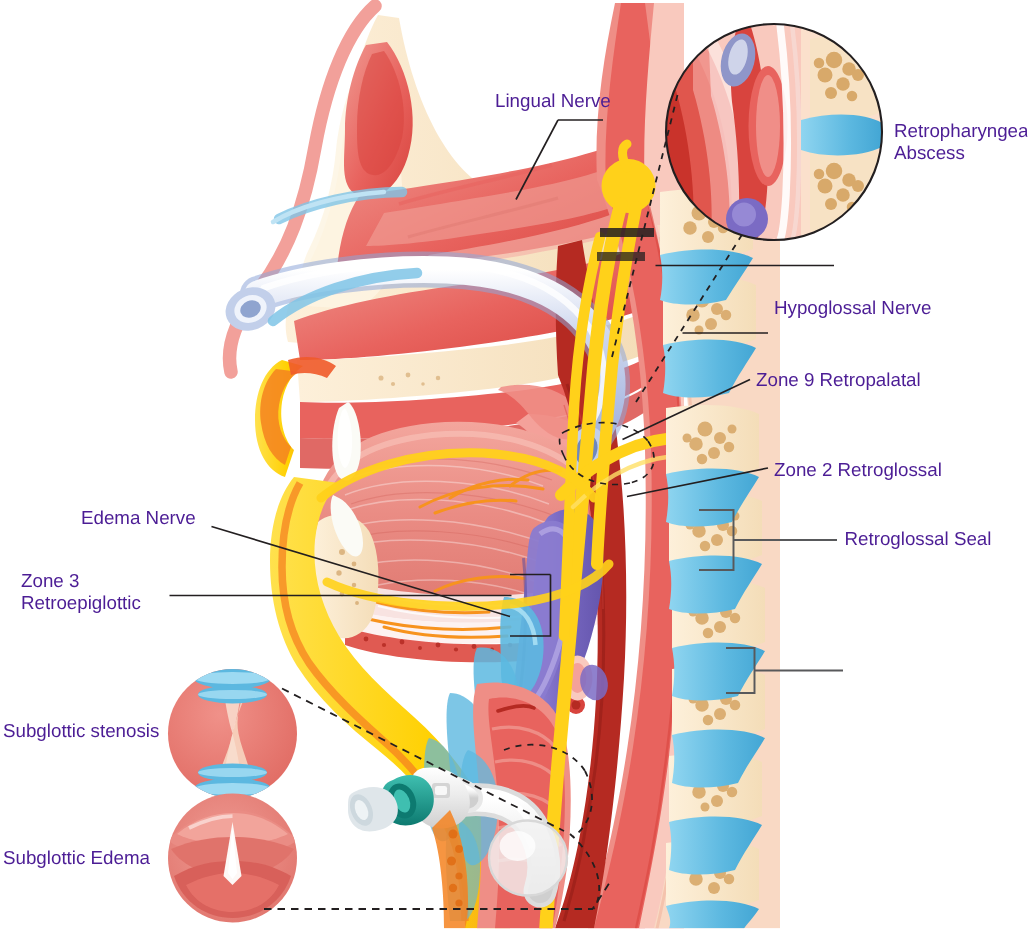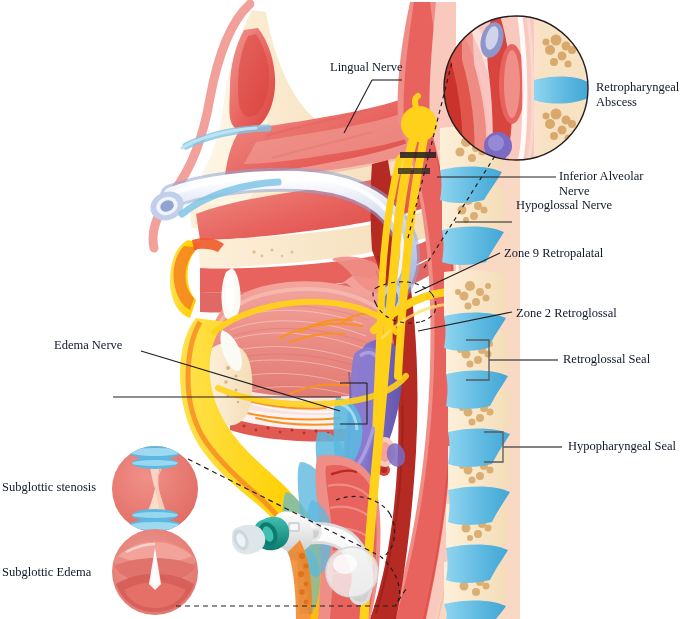--- a/index.html
+++ b/index.html
@@ -19,24 +19,24 @@
   }
   #art {
     position: absolute;
     left: 0;
     top: 0;
     width: 685px;
     height: 619px;
   }
   .lbl {
     position: absolute;
-    font-family: Liberation Serif, serif;
+    font-family: Liberation Sans, sans-serif;
     font-size: 12.5px;
     line-height: 15px;
-    color: #0f172a;
+    color: #4c1d95;
     white-space: pre-line;
   }
   .lbl.r { text-align: left; }
   .lbl.l { text-align: left; }
 </style>
 </head>
 <body>
 
 <div id="stage">
 
@@ -720,34 +720,33 @@
       <path d="M372 80 L344 133"></path>
       <path d="M141 351 L340 411"></path>
       <path d="M113 397 L341 397"></path>
     </g>
   </svg>
 
   <div class="lbl l" style="left:330px; top:60px;">Lingual Nerve</div>
 
   <div class="lbl l" style="left:54px; top:338px;">Edema Nerve</div>
 
+  <div class="lbl l" style="left:14px; top:380px;">Zone 3
+Retroepiglottic</div>
 
   <div class="lbl l" style="left:2px; top:480px;text-align:right;">Subglottic stenosis</div>
 
   <div class="lbl l" style="left:2px; top:565px;">Subglottic Edema</div>
 
   <div class="lbl r" style="left:596px; top:80px;">Retropharyngeal
 Abscess</div>
 
-  <div class="lbl r" style="left:559px; top:169px;">Inferior Alveolar
-Nerve</div>
 
   <div class="lbl r" style="left:516px; top:198px;">Hypoglossal Nerve</div>
 
   <div class="lbl r" style="left:504px; top:246px;">Zone 9 Retropalatal</div>
 
   <div class="lbl r" style="left:516px; top:306px;text-align:center;">Zone 2 Retroglossal</div>
 
   <div class="lbl r" style="left:563px; top:352px;">Retroglossal Seal</div>
 
-  <div class="lbl r" style="left:568px; top:439px;">Hypopharyngeal Seal</div>
 
 </div>
 
 </body></html>

